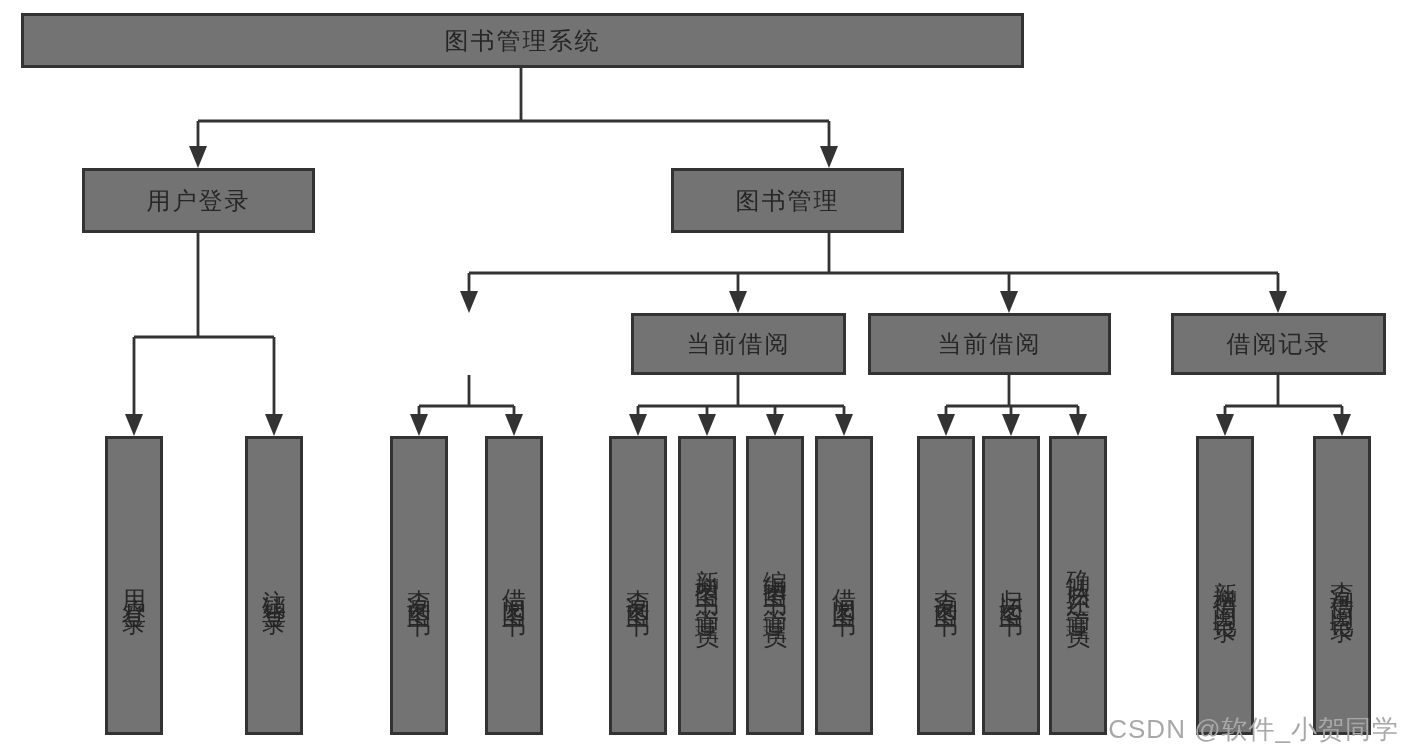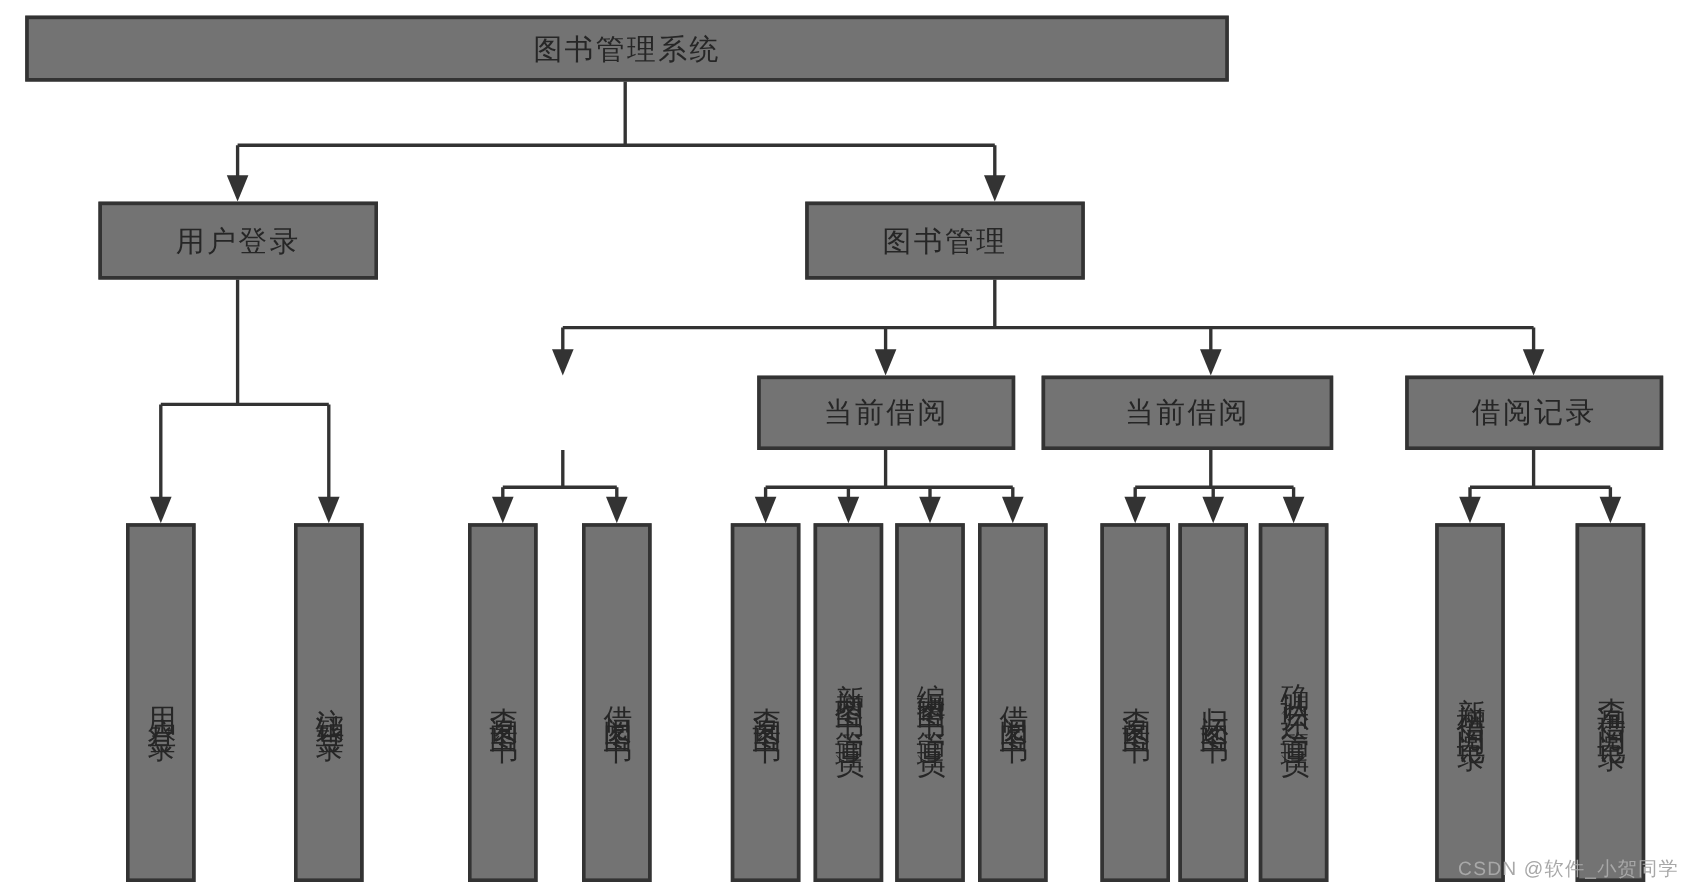--- a/index.html
+++ b/index.html
@@ -29,22 +29,22 @@
   .hlabel{font-size:24px;letter-spacing:2px;white-space:nowrap;}
   .leaf{width:58px;height:299px;}
   .vlabel{
     writing-mode:vertical-rl;
     text-orientation:mixed;
     font-size:24px;
     letter-spacing:8px;
     line-height:1;
   }
   .watermark{
-    position:absolute;right:6px;bottom:12px;
-    font-size:16px;letter-spacing:1px;
+    position:absolute;right:6px;bottom:0;
+    font-size:26px;letter-spacing:1px;
     color:var(--watermark-color);
     z-index:5;white-space:nowrap;
   }
 </style>
 </head>
 <body>
 
 <div class="canvas">
 
   <svg class="wires" width="1405" height="747" viewBox="0 0 1405 747" aria-hidden="true">

